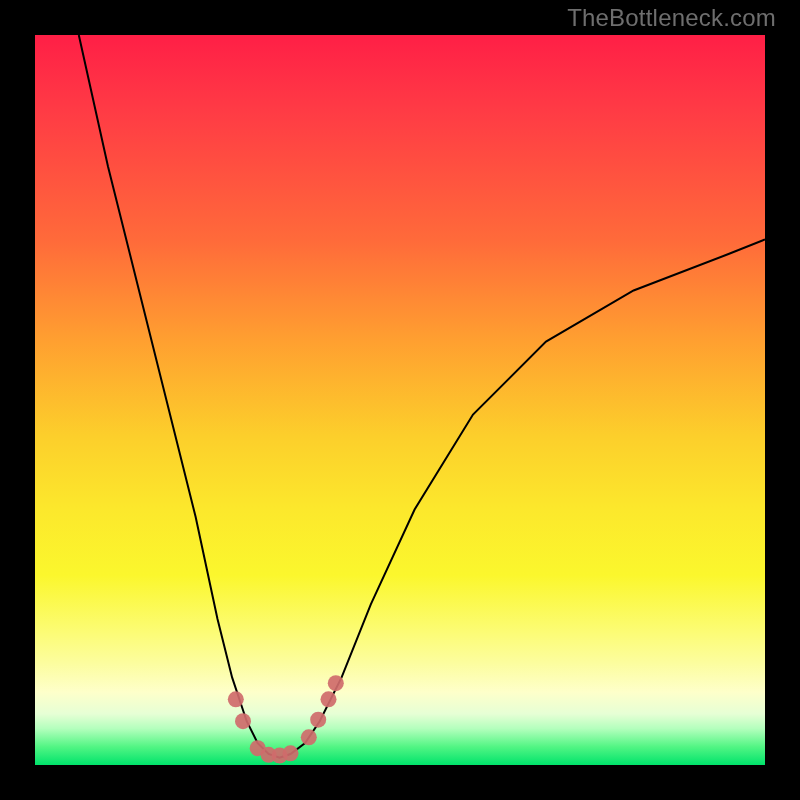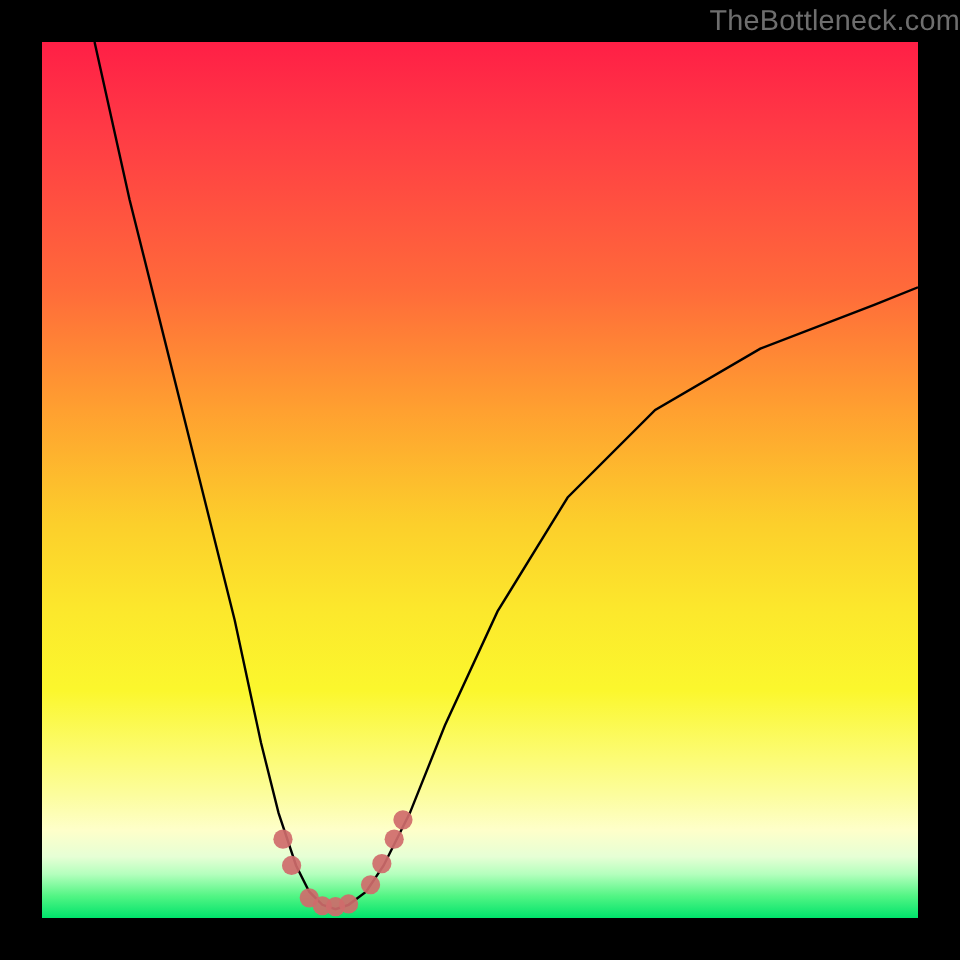--- a/index.html
+++ b/index.html
@@ -13,21 +13,21 @@
   }
   .frame {
     position: relative;
     width: 800px;
     height: 800px;
     background: #000;
   }
   .watermark {
     position: absolute;
     top: 4px;
-    right: 0;
+    right: 24px;
     color: #6e6e6e;
     font-size: 24px;
     font-weight: 500;
     letter-spacing: 0.2px;
     z-index: 10;
   }
   .plot-bg {
     position: absolute;
     top: 35px;
     left: 35px;

